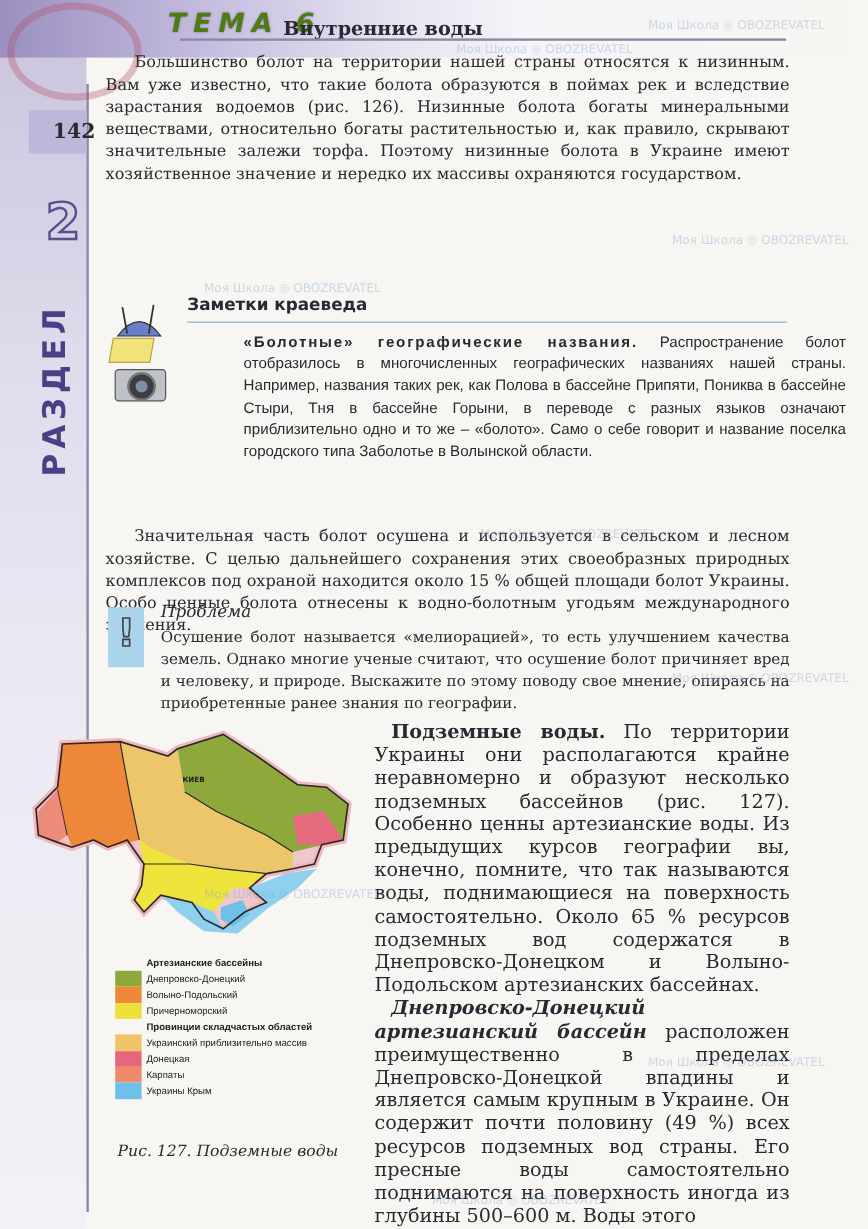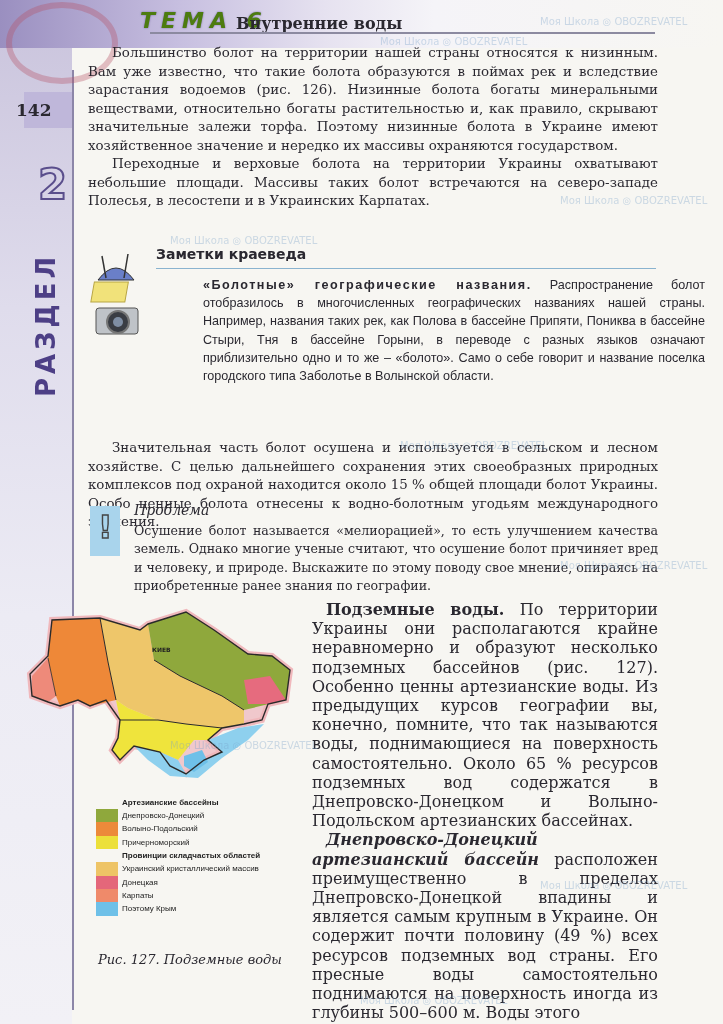--- a/index.html
+++ b/index.html
@@ -36,21 +36,21 @@
     font-family:"DejaVu Serif", serif; font-weight:bold; font-size:16px; color:#2a2830;
   }
   .header-line {
     position:absolute; left:150px; top:32px; width:505px; height:2px; background:#8c8aa0;
   }
   .page-number-tab {
     position:absolute; left:24px; top:92px; width:48px; height:36px;
     background:#bfb7da;
   }
   .page-number {
-    position:absolute; left:16px; top:100px; font-size:17px; font-weight:bold; color:#2a2830;
+    position:absolute; left:44px; top:100px; font-size:17px; font-weight:bold; color:#2a2830;
   }
   .section-digit {
     position:absolute; left:38px; top:160px; font-family:"DejaVu Sans", sans-serif;
     font-size:42px; font-weight:bold; color:transparent;
     -webkit-text-stroke:2px #5a4e8c;
   }
   .section-word {
     position:absolute; left:6px; top:245px; width:80px; height:160px;
     display:flex; align-items:center; justify-content:center;
   }
@@ -97,21 +97,21 @@
     font-size:12.6px; line-height:18.3px; text-align:justify;
   }
   .map-figure {
     position:absolute; left:8px; top:600px; width:290px; height:190px;
   }
   .legend {
     position:absolute; left:96px; top:796px; width:210px;
     font-family:"Liberation Sans", sans-serif; font-size:8px; color:#222;
   }
   .legend-head { font-weight:bold; height:13px; line-height:13px; padding-left:26px; }
-  .legend-row { display:flex; align-items:flex-start; height:13.4px; }
+  .legend-row { display:flex; align-items:flex-end; height:13.4px; }
   .legend-swatch { width:22px; height:13.4px; margin-right:4px; }
   .legend-label { line-height:13px; }
   .fig-caption {
     position:absolute; left:98px; top:930px; font-style:italic; font-size:13px;margin-top:22px;
   }
   .right-col {
     position:absolute; left:312px; top:600px; width:346px;
     font-size:16px; line-height:19.2px; text-align:justify;
   }
   .right-col p { margin:0; text-indent:14px; }
@@ -134,21 +134,20 @@
 
 <div class="page-number-tab"></div>
 <div class="page-number">142</div>
 <div class="section-digit">2</div>
 <div class="section-word">
     <span>РАЗДЕЛ</span>
   </div>
 
 <div class="body-text" style="top:44px;">
   <p>Большинство болот на территории нашей страны относятся к низинным. Вам уже известно, что такие болота образуются в поймах рек и вследствие зарастания водоемов (рис. 126). Низинные болота богаты минеральными веществами, относительно богаты растительностью и, как правило, скрывают значительные залежи торфа. Поэтому низинные болота в Украине имеют хозяйственное значение и нередко их массивы охраняются государством.</p>
-  <p>Переходные и верховые болота на территории Украины охватывают небольшие площади. Массивы таких болот встречаются на северо-западе Полесья, в лесостепи и в Украинских Карпатах.</p>
 </div>
 
 <svg class="note-icon" viewBox="0 0 56 92">
   <path d="M10 30 Q28 6 46 30 Z" fill="#6a7fc8" stroke="#333" stroke-width="1"></path>
   <line x1="14" y1="6" x2="18" y2="28" stroke="#333" stroke-width="1.5"></line>
   <line x1="40" y1="4" x2="36" y2="28" stroke="#333" stroke-width="1.5"></line>
   <rect x="12" y="32" width="34" height="20" fill="#f1e27a" stroke="#b8a544" transform="skewX(-10)"></rect>
   <rect x="8" y="58" width="42" height="26" rx="3" fill="#bfc3c8" stroke="#555"></rect>
   <circle cx="30" cy="72" r="11" fill="#3a3d44" stroke="#777" stroke-width="2"></circle>
   <circle cx="30" cy="72" r="5" fill="#7f8ea4"></circle>
@@ -198,33 +197,33 @@
     <span class="legend-swatch" style="background:#ec8a3a"></span>
     <span class="legend-label">Волыно-Подольский</span>
   </div>
   <div class="legend-row">
     <span class="legend-swatch" style="background:#ece03a"></span>
     <span class="legend-label">Причерноморский</span>
   </div>
   <div class="legend-head">Провинции складчастых областей</div>
   <div class="legend-row">
     <span class="legend-swatch" style="background:#eec466"></span>
-    <span class="legend-label">Украинский кристаллический массив</span>
+    <span class="legend-label">Украинский приблизительно массив</span>
   </div>
   <div class="legend-row">
     <span class="legend-swatch" style="background:#e4677a"></span>
     <span class="legend-label">Донецкая</span>
   </div>
   <div class="legend-row">
     <span class="legend-swatch" style="background:#ef8a6a"></span>
     <span class="legend-label">Карпаты</span>
   </div>
   <div class="legend-row">
     <span class="legend-swatch" style="background:#6ec0e8"></span>
-    <span class="legend-label">Поэтому Крым</span>
+    <span class="legend-label">Украины Крым</span>
   </div>
 </div>
 <div class="fig-caption">Рис. 127. Подземные воды</div>
 
 <div class="right-col">
   <p><b>Подземные воды.</b> <span>По территории Украины они располагаются крайне неравномерно и образуют несколько подземных бассейнов (рис. 127). Особенно ценны артезианские воды. Из предыдущих курсов географии вы, конечно, помните, что так называются воды, поднимающиеся на поверхность самостоятельно. Около 65 % ресурсов подземных вод содержатся в Днепровско-Донецком и Волыно-Подольском артезианских бассейнах.</span></p>
   <p><b><i>Днепровско-Донецкий артезианский бассейн</i></b> <span>расположен преимущественно в пределах Днепровско-Донецкой впадины и является самым крупным в Украине. Он содержит почти половину (49 %) всех ресурсов подземных вод страны. Его пресные воды самостоятельно поднимаются на поверхность иногда из глубины 500–600 м. Воды этого</span></p>
 </div>
 
 <div class="watermark" style="left:540px;top:16px;"><span>Моя Школа</span> ◎ <span>OBOZREVATEL</span></div>

